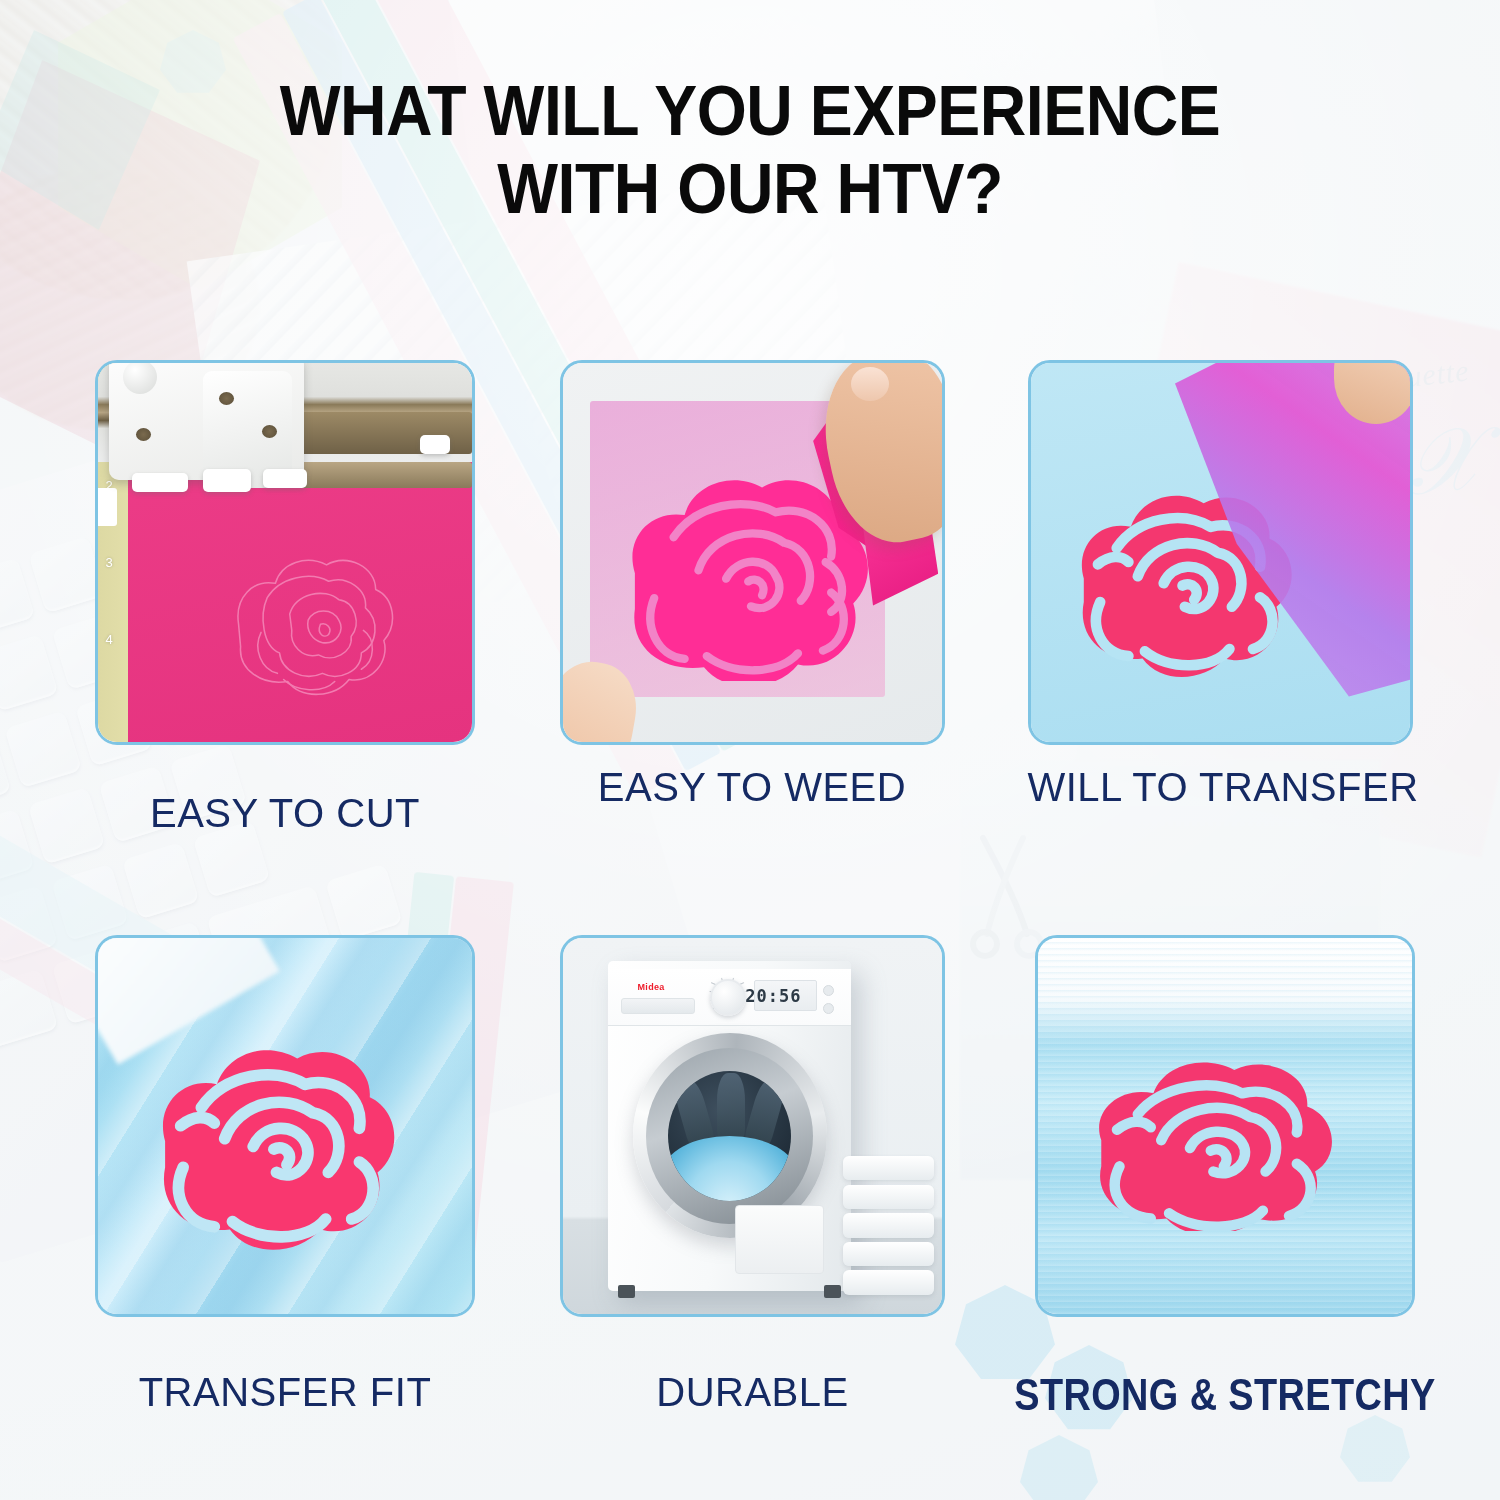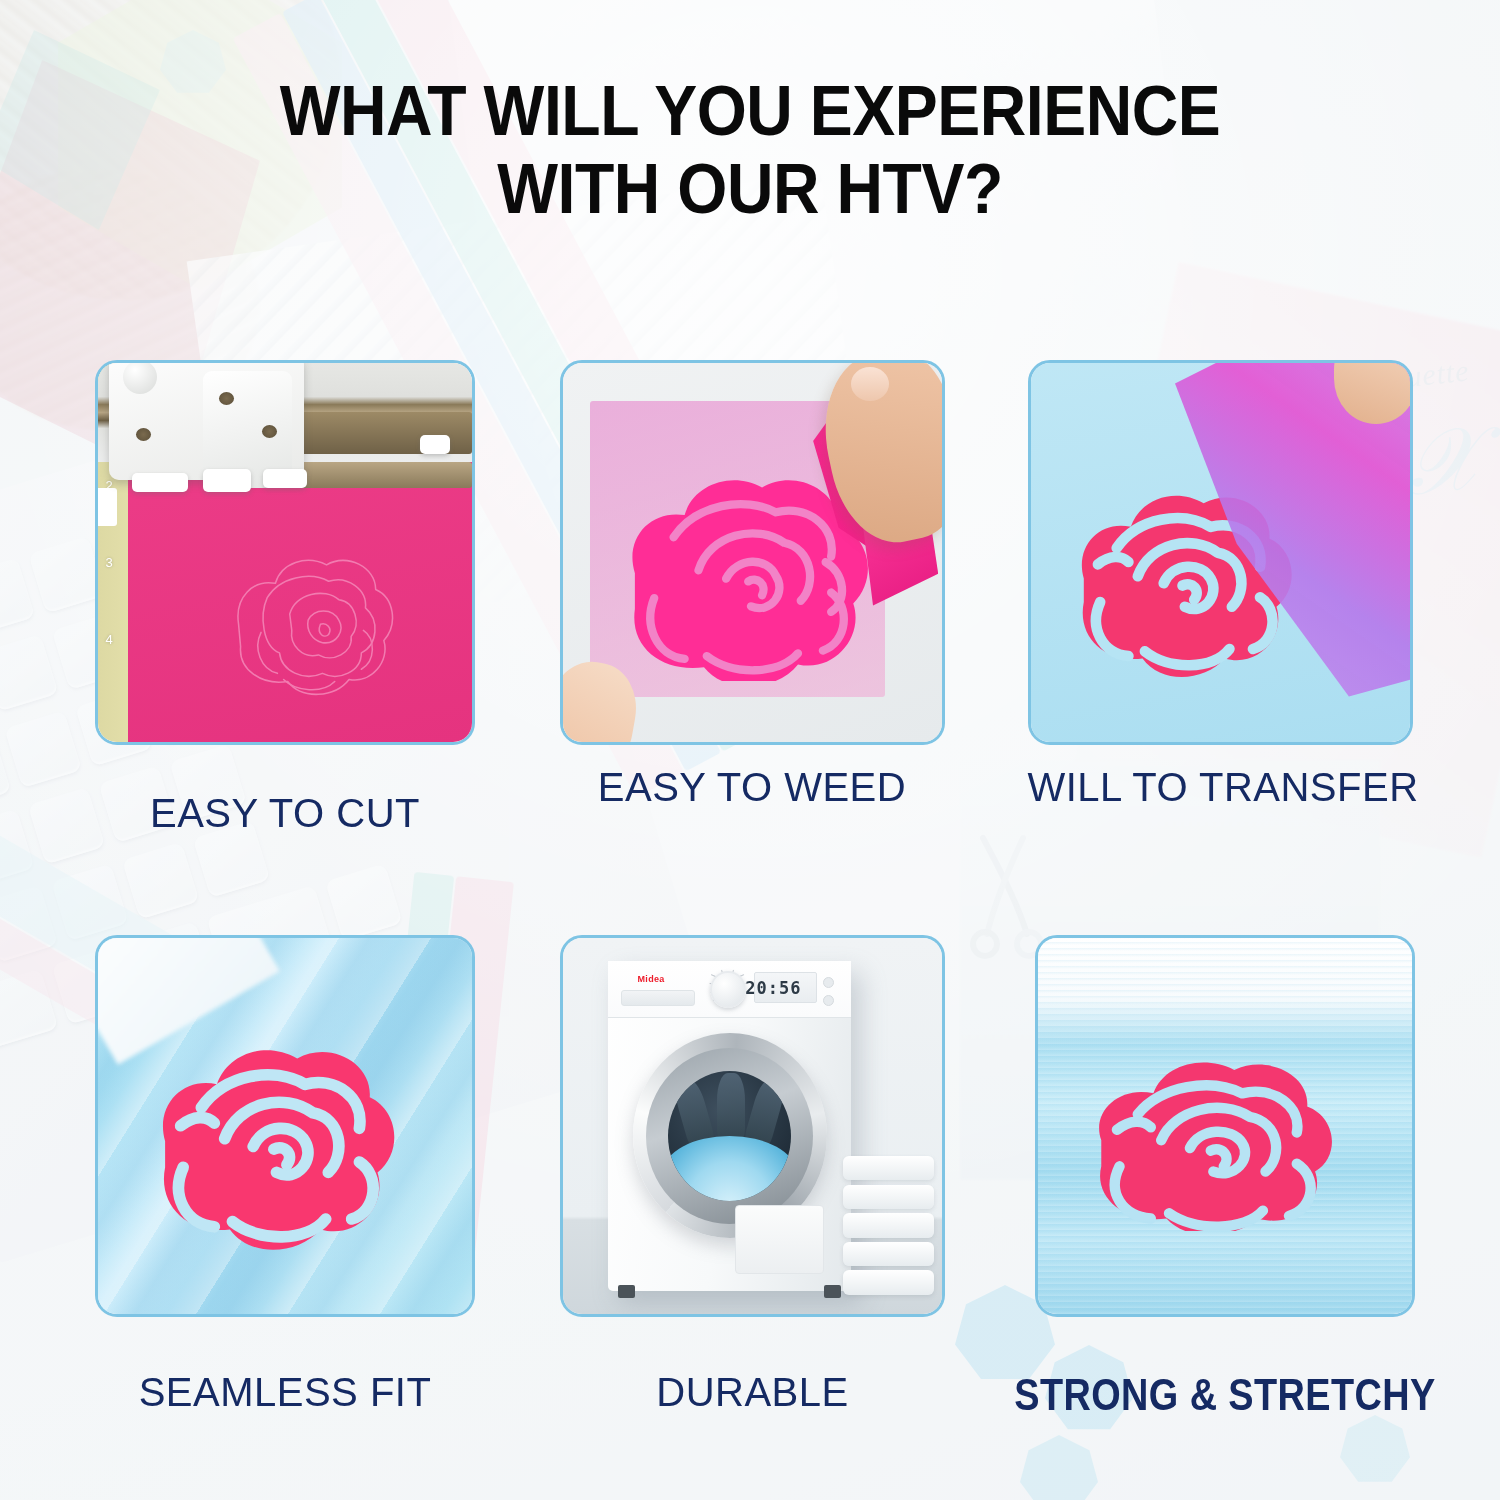--- a/index.html
+++ b/index.html
@@ -174,21 +174,21 @@
     background:
       repeating-linear-gradient(0deg,rgba(255,255,255,.18) 0px,rgba(255,255,255,0) 3px,rgba(120,195,228,.14) 6px),
       linear-gradient(180deg,#ffffff 0%,#f7fbfd 16%,#aee0f2 28%,#c8ecf8 44%,#a5dcf0 62%,#bee7f6 80%,#9fd8ee 100%);}
   .rose6{position:absolute;left:10%;top:26%;width:74%;height:52%;}
 
   
   .p5{position:absolute;inset:0;background:linear-gradient(180deg,#f0f3f5 0%,#eaeff2 74%,#d8dfe3 75%,#cfd7dc 100%);}
   .wm{position:absolute;left:12%;top:6%;width:64%;height:88%;
     background:linear-gradient(100deg,#ffffff 0%,#f7f9fa 52%,#e3e8eb 100%);
     border-radius:5px;box-shadow:10px 12px 26px rgba(120,135,145,.32);}
-  .wmpanel{position:absolute;left:0;top:0;width:100%;height:17%;
+  .wmpanel{position:absolute;left:0;top:8px;width:100%;height:17%;
     border-bottom:1px solid #e0e5e8;background:linear-gradient(180deg,#ffffff,#fafbfc);}
   .wmlogo{position:absolute;left:12%;top:24%;width:30%;height:28%;
     color:#ee1c2b;font-size:9px;font-weight:bold;letter-spacing:.3px;}
   .wmdrawer{position:absolute;left:5%;top:52%;width:30%;height:26%;
     background:linear-gradient(180deg,#f2f4f6,#e4e9ec);border-radius:3px;
     border:1px solid #dfe4e7;}
   .wmdial{position:absolute;left:42%;top:18%;width:13%;height:60%;
     border-radius:50%;background:radial-gradient(circle at 38% 32%,#ffffff,#dfe4e8);
     border:2px solid #e8ebee;box-shadow:0 2px 4px rgba(120,130,140,.3);}
   .wmdialticks{position:absolute;left:36%;top:10%;width:26%;height:78%;}
@@ -442,21 +442,21 @@
               <path d="M84 100 C92 82 116 82 124 96 C132 110 118 128 102 120"></path>
               <path d="M100 102 C108 98 116 106 110 114"></path>
               <path d="M30 116 C20 138 32 160 54 162"></path>
               <path d="M166 112 C182 122 180 150 160 156"></path>
               <path d="M68 158 C88 174 126 174 140 156"></path>
               <path d="M28 84 C38 76 48 76 54 82"></path>
             </g>
           </svg>
         </div>
       </div>
-      <div class="caption" style="left:-80px;width:540px;top:435px;">SEAMLESS FIT</div>
+      <div class="caption" style="left:-80px;width:540px;top:435px;">TRANSFER FIT</div>
     </div>
 
     <div class="cellwrap" style="left:560px;top:935px;">
       <div class="card" style="width:385px;height:382px;">
         <div class="p5">
           <div class="wm">
             <div class="wmpanel">
               <div class="wmlogo">Midea</div>
               <div class="wmdrawer"></div>
               <svg class="wmdialticks" viewBox="0 0 60 60">

